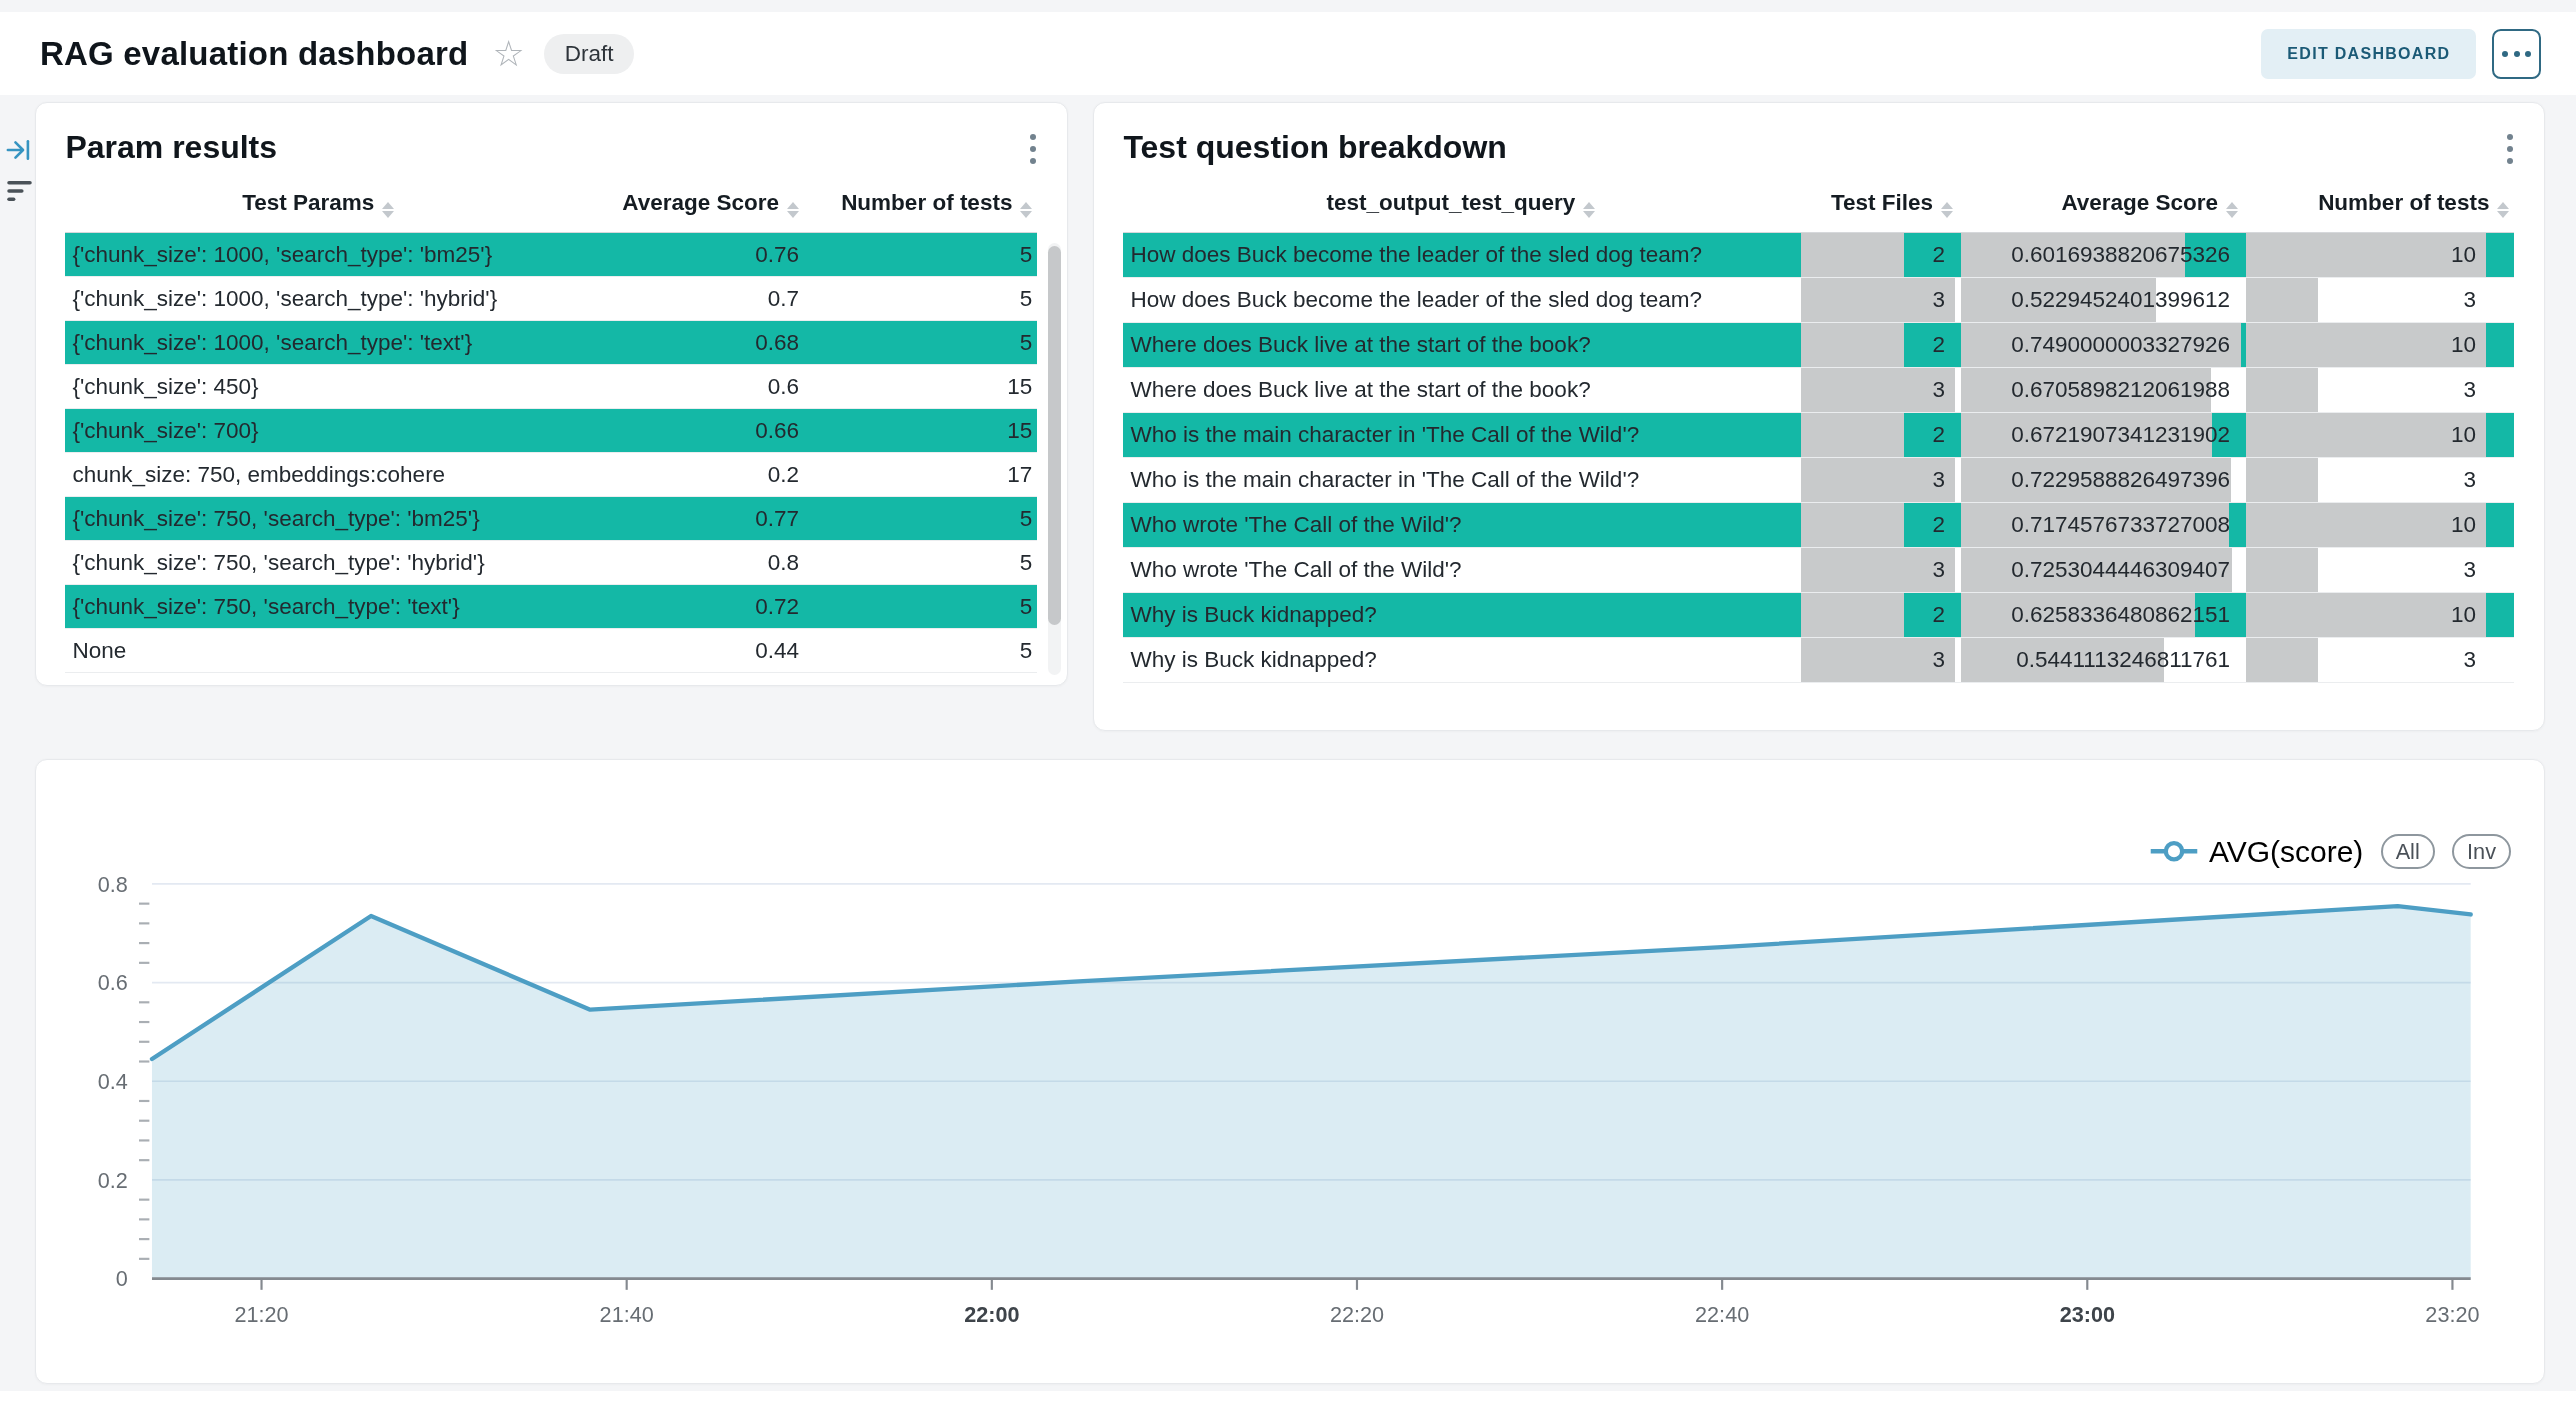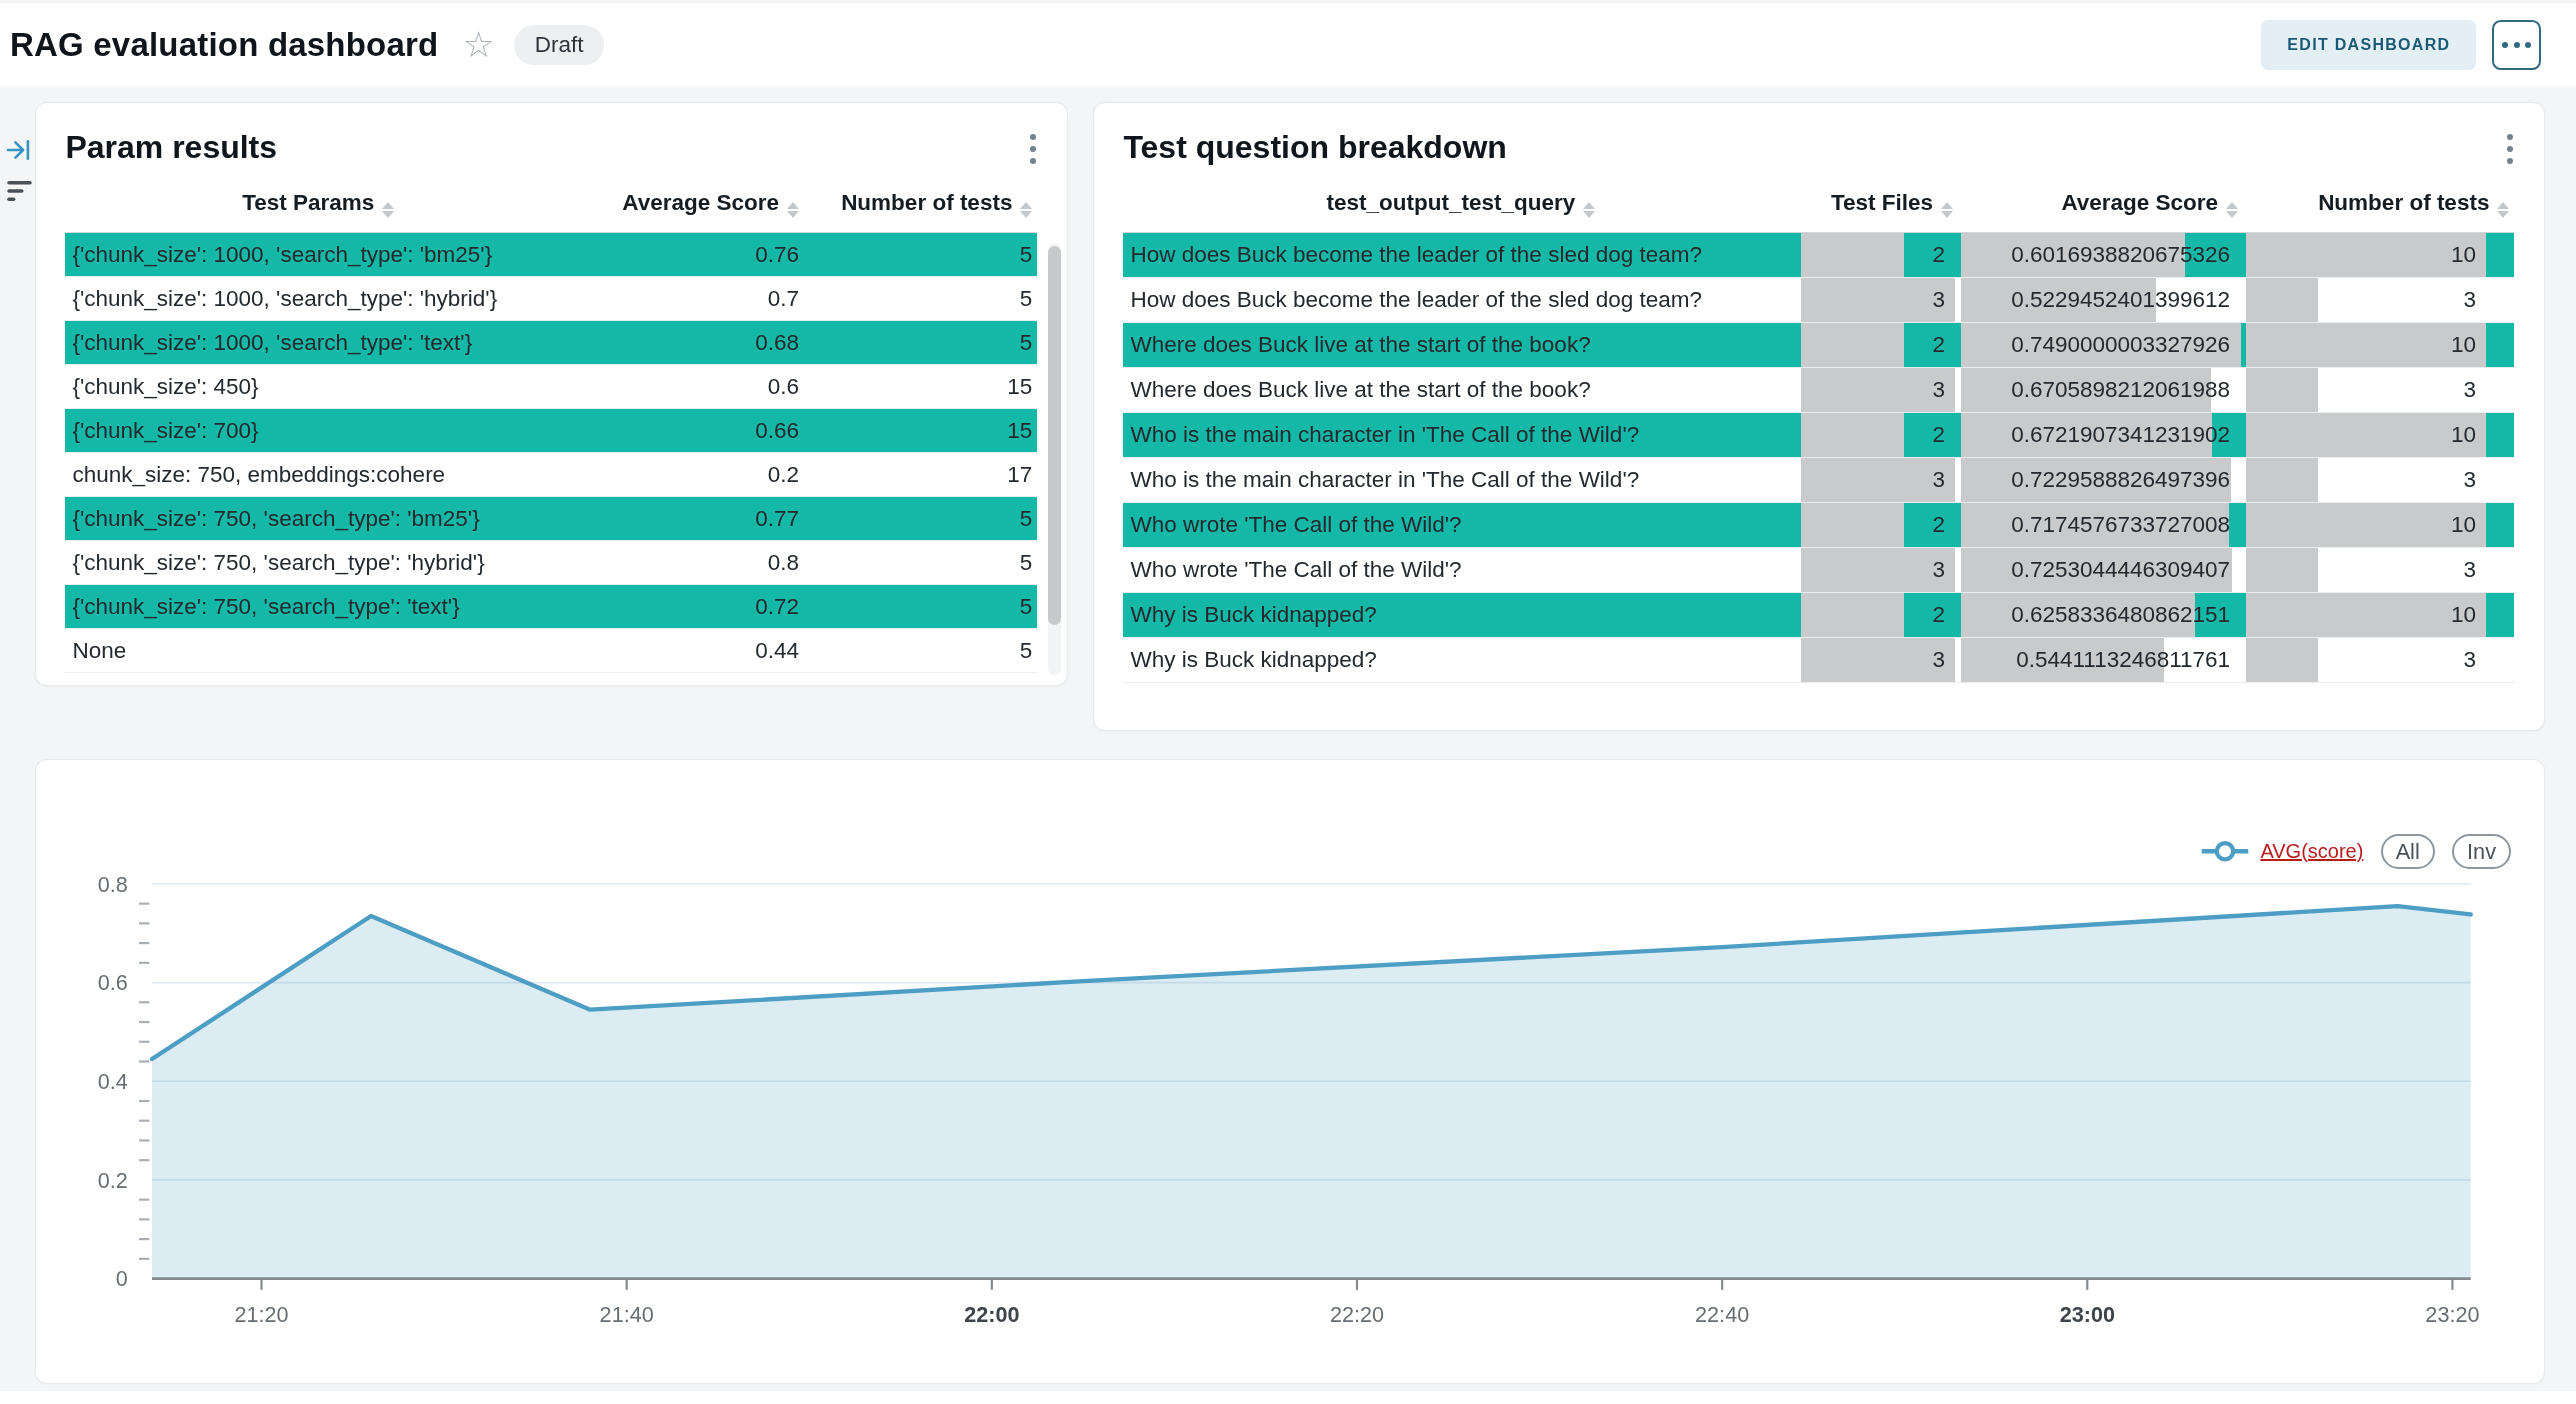--- a/index.html
+++ b/index.html
@@ -5,24 +5,24 @@
   * { box-sizing: border-box; margin: 0; padding: 0; }
   html, body { width: 2576px; height: 1405px; }
   body {
     position: relative; overflow: hidden;
     background: #F4F5F7;
     font-family: "Liberation Sans", "DejaVu Sans", sans-serif;
     color: #22282E;
   }
   
   .page-header {
-    position: absolute; top: 3px; left: 0; right: 0; height: 83px;
+    position: absolute; top: 12px; left: 0; right: 0; height: 83px;
     background: #FFFFFF;
     display: flex; align-items: center; justify-content: space-between;
-    padding: 0 35px 0 10px;
+    padding: 0 35px 0 40px;
   }
   .ph-left { display: flex; align-items: center; }
   .page-title { font-size: 33px; font-weight: 700; color: #0F151B; letter-spacing: 0.2px; }
   .star { font-size: 36px; color: #AFB4B9; margin-left: 24px; line-height: 1; cursor: pointer; }
   .badge {
     margin-left: 19px; background: #EEEFF0; color: #2E343A;
     font-size: 22.5px; padding: 7px 21px; border-radius: 865px;
   }
   .ph-right { display: flex; align-items: center; }
   .edit-btn {
@@ -70,21 +70,21 @@
   .barwrap { position: relative; height: 44px; margin: 0 2.6px; }
   td.col-tests .barwrap { margin-right: 28px; }
   .bar { position: absolute; left: 0; top: 0; bottom: 0; background: #C8CACB; }
   .cellnum { position: absolute; right: 10.4px; top: 0; line-height: 44px; }
   
   .sb { position: absolute; right: 6px; top: 140px; bottom: 10.4px; width: 13px; background: #F2F3F4; border-radius: 7px; }
   .sb-thumb { position: absolute; left: 0; right: 0; top: 2.6px; height: 88%; background: #C6C8CA; border-radius: 7px; cursor: pointer; }
   
   .legend-row { position: absolute; right: 33px; top: 74px; display: flex; align-items: center; gap: 17.3px; }
   .legend-item { display: flex; align-items: center; gap: 10.4px; }
-  .legend-label { font-size: 20px; color: #b91c1c; text-decoration: underline; }
+  .legend-label { font-size: 30px; color: #000000; }
   .pill {
     border: 2.2px solid #8E979E; border-radius: 865px; background: #fff;
     font-family: inherit; font-size: 21.7px; color: #4A5158; padding: 2.6px 13px; cursor: pointer;
   }
   #chart-svg { position: absolute; left: 0; top: 104px; }
   
   .footer-strip { position: absolute; left: 0; right: 0; bottom: 0; height: 14px; background: #FFFFFF; }
 </style>
 </head>
 <body>

